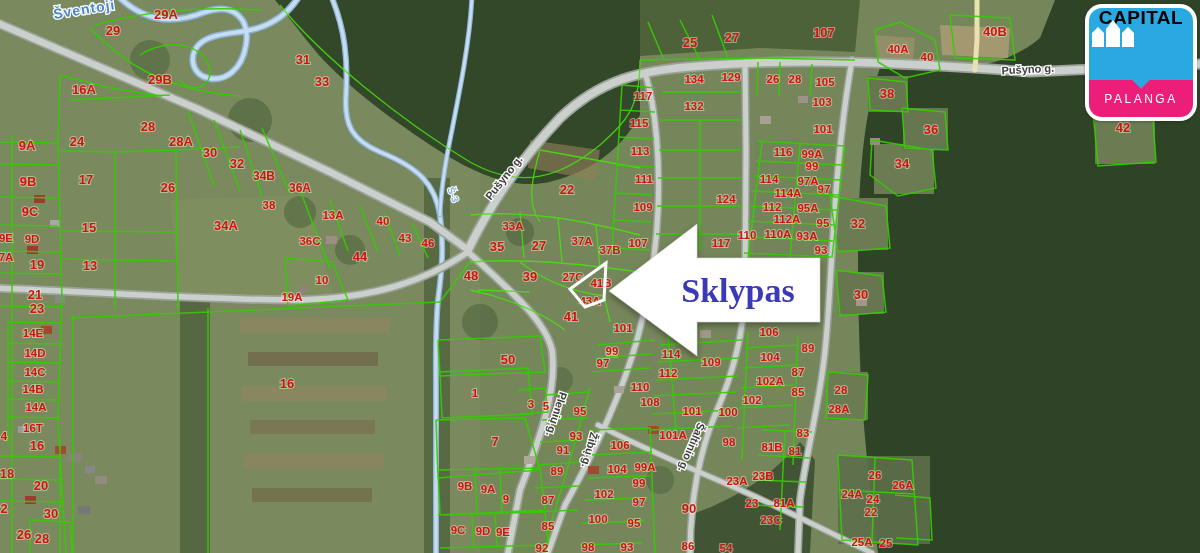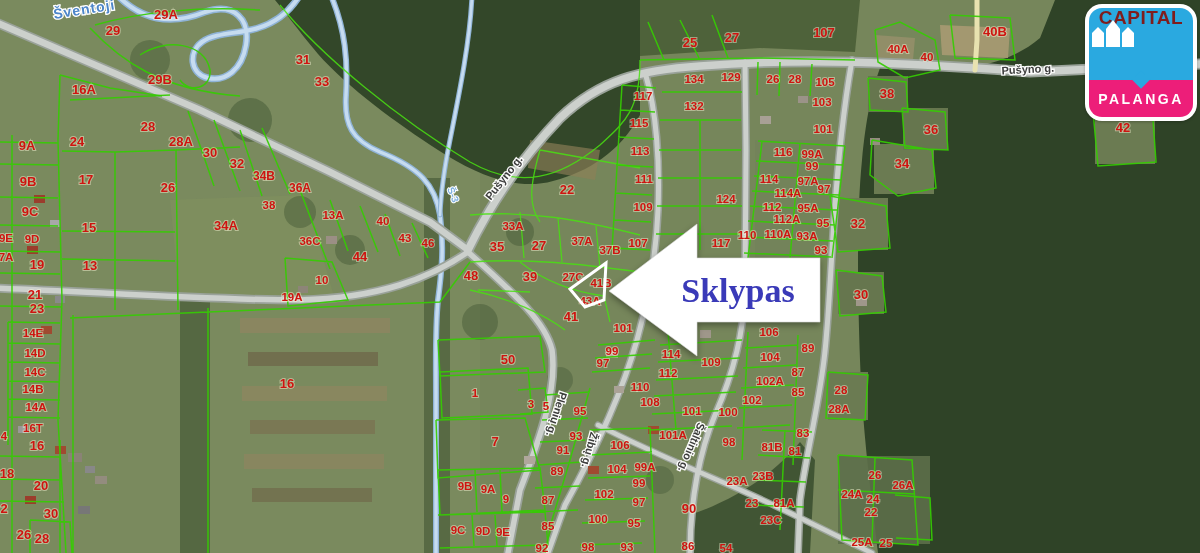--- a/index.html
+++ b/index.html
@@ -22,22 +22,22 @@
   .target{fill:none;stroke:#ffffff;stroke-width:3;}
   
   .logo{position:absolute;left:1085px;top:4px;width:112px;height:117px;background:#fff;
         border-radius:17px;box-sizing:border-box;padding:4px;box-shadow:0 1px 3px rgba(0,0,0,.25);}
   .logo-blue{position:relative;height:72px;background:#2aa9e0;border-radius:13px 13px 0 0;
         display:flex;flex-direction:column;align-items:center;justify-content:flex-start;}
   .logo-pink{height:37px;background:#ed1e79;border-radius:0 0 13px 13px;display:flex;
         align-items:center;justify-content:center;}
   .logo-notch{position:absolute;left:50%;top:69px;width:13px;height:13px;background:#2aa9e0;
         transform:translateX(-50%) rotate(45deg);z-index:2;}
-  .logo-brand{color:#7f1d1d;font-weight:bold;font-size:19px;letter-spacing:.5px;margin-top:-1px;}
-  .logo-loc{color:#fff;font-weight:bold;font-size:14px;letter-spacing:2.5px;}
+  .logo-brand{color:#000000;font-weight:bold;font-size:19px;letter-spacing:.5px;margin-top:-1px;}
+  .logo-loc{color:#fff;font-weight:normal;font-size:12px;letter-spacing:2.5px;}
   .logo-icon{margin-top:9px;}
 </style>
 </head>
 <body>
 
 <div class="stage">
   <svg width="1200" height="553" viewBox="0 0 1200 553">
 
     <rect x="0" y="0" width="1200" height="553" fill="#76865b"></rect>
     <rect x="0" y="0" width="480" height="553" fill="#7d8d61" opacity=".6"></rect>

